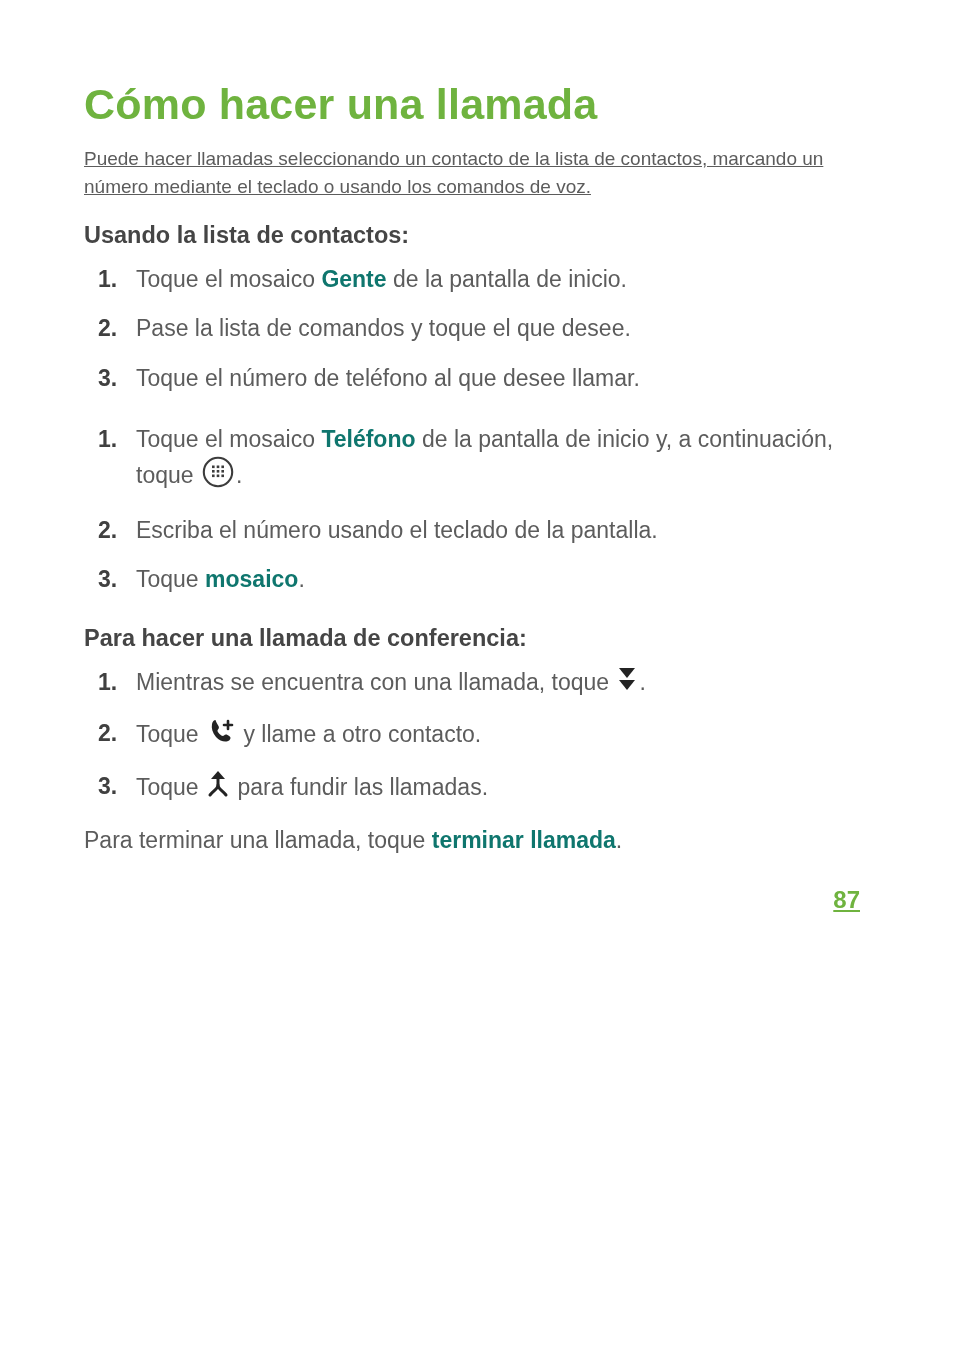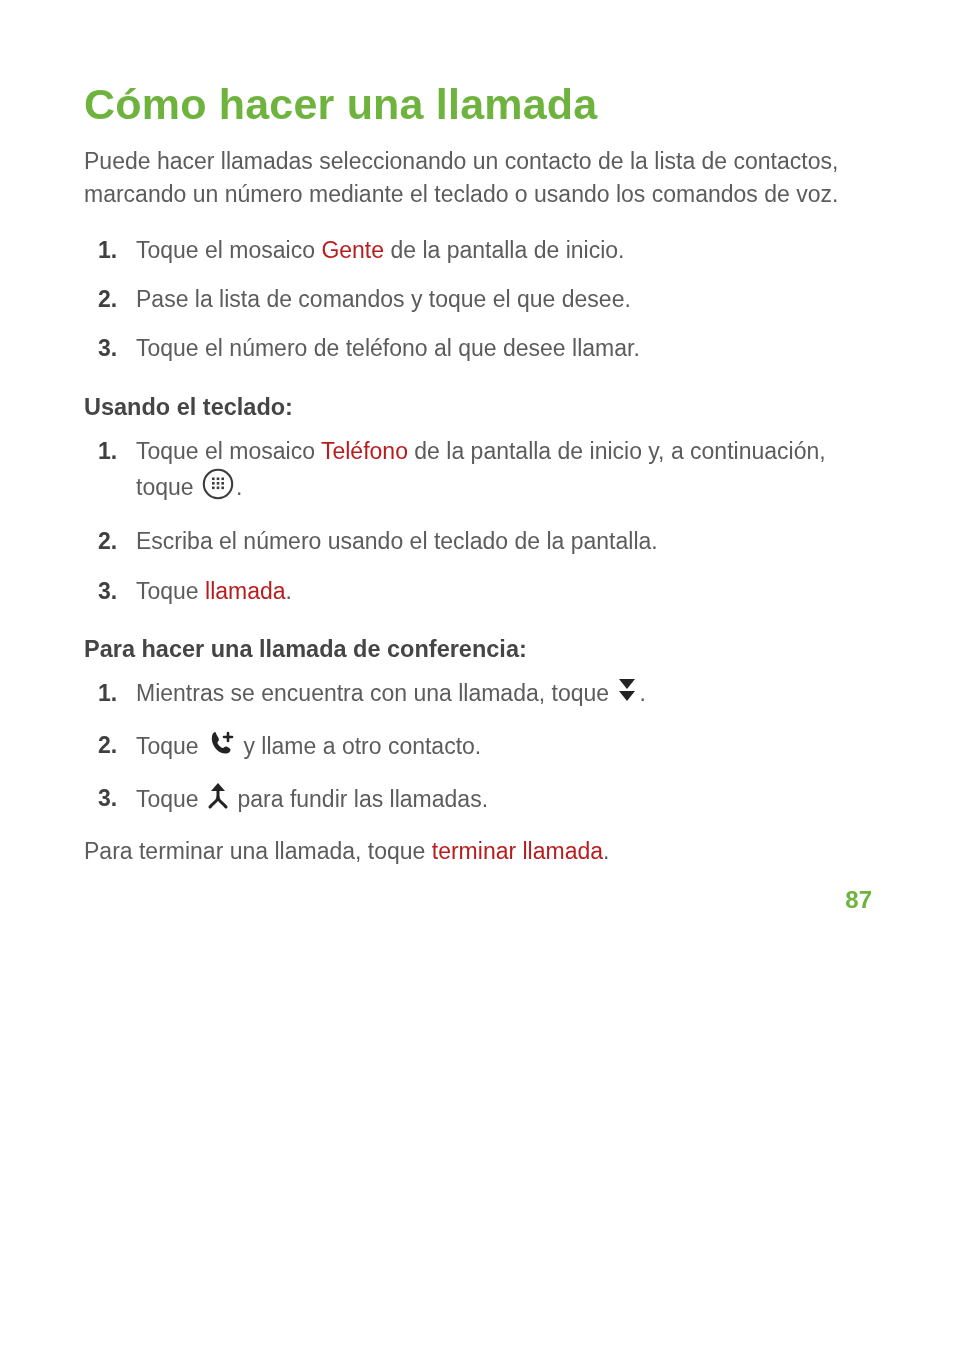--- a/index.html
+++ b/index.html
@@ -17,24 +17,25 @@
     position: relative;
   }
   h1.title {
     color: #6fb33f;
     font-size: 43px;
     font-weight: 700;
     margin: 0 0 16px 0;
     letter-spacing: 0.2px;
   }
   p.intro {
-    font-size: 23px;
+    font-size: 19px;
     line-height: 1.45;
     margin: 0 0 22px 0;
     color: #5c5c5c;
+    text-decoration: underline;
   }
   h2.section {
     color: #454545;
     font-size: 23.5px;
     font-weight: 700;
     margin: 10px 0 14px 0;
   }
   ol.steps {
     margin: 0 0 28px 0;
     padding: 0 0 0 42px;
@@ -51,28 +52,29 @@
     padding-left: 10px;
   }
   ol.steps > li::before {
     content: counter(step) ".";
     position: absolute;
     left: -28px;
     top: 0;
     font-weight: 700;
     color: #404040;
   }
-  .b { font-weight: 400; color: #b91c1c; }
+  .b { font-weight: 700; color: #0f766e; }
   .page-number {
     position: absolute;
-    right: 82px;
+    right: 94px;
     bottom: 58px;
     color: #6fb33f;
     font-size: 24px;
     font-weight: 700;
+    text-decoration: underline;
   }
   p.closing {
     font-size: 23px;
     color: #5c5c5c;
     margin: 2px 0 8px 0;
     line-height: 1.45;
   }
 
   
   .icon-dialpad {
@@ -98,33 +100,33 @@
 </style>
 </head>
 <body>
 
 <div class="page">
 
   <h1 class="title">Cómo hacer una llamada</h1>
 
   <p class="intro">Puede hacer llamadas seleccionando un contacto de la lista de contactos, marcando un número mediante el teclado o usando los comandos de voz.</p>
 
+  <h2 class="section">Usando la lista de contactos:</h2>
   <ol class="steps">
     <li>
       <span>Toque el mosaico </span><span class="b">Gente</span><span> de la pantalla de inicio.</span>
     </li>
     <li>
       <span>Pase la lista de comandos y toque el que desee.</span>
     </li>
     <li>
       <span>Toque el número de teléfono al que desee llamar.</span>
     </li>
   </ol>
 
-  <h2 class="section">Usando el teclado:</h2>
   <ol class="steps">
     <li>
       <span>Toque el mosaico </span><span class="b">Teléfono</span><span> de la pantalla de inicio y, a continuación, toque </span><span class="icon-dialpad">
         <svg width="32" height="32" viewBox="0 0 32 32">
           <circle cx="16" cy="16" r="14.2" fill="none" stroke="#3c3c3c" stroke-width="2.1"></circle>
           <g fill="#3c3c3c">
             <rect x="10" y="9.5" width="2.6" height="2.6"></rect>
             <rect x="14.7" y="9.5" width="2.6" height="2.6"></rect>
             <rect x="19.4" y="9.5" width="2.6" height="2.6"></rect>
             <rect x="10" y="14" width="2.6" height="2.6"></rect>
@@ -134,21 +136,21 @@
             <rect x="14.7" y="18.5" width="2.6" height="2.6"></rect>
             <rect x="19.4" y="18.5" width="2.6" height="2.6"></rect>
           </g>
         </svg>
       </span><span>.</span>
     </li>
     <li>
       <span>Escriba el número usando el teclado de la pantalla.</span>
     </li>
     <li>
-      <span>Toque </span><span class="b">llamada</span><span>.</span>
+      <span>Toque </span><span class="b">mosaico</span><span>.</span>
     </li>
   </ol>
 
   <h2 class="section">Para hacer una llamada de conferencia:</h2>
   <ol class="steps" style="margin-bottom:16px;">
     <li>
       <span>Mientras se encuentra con una llamada, toque </span><span class="icon-triangles">
         <svg width="20" height="26" viewBox="0 0 20 26">
           <polygon points="2,2 18,2 10,12" fill="#232323"></polygon>
           <polygon points="2,14 18,14 10,24" fill="#232323"></polygon>

